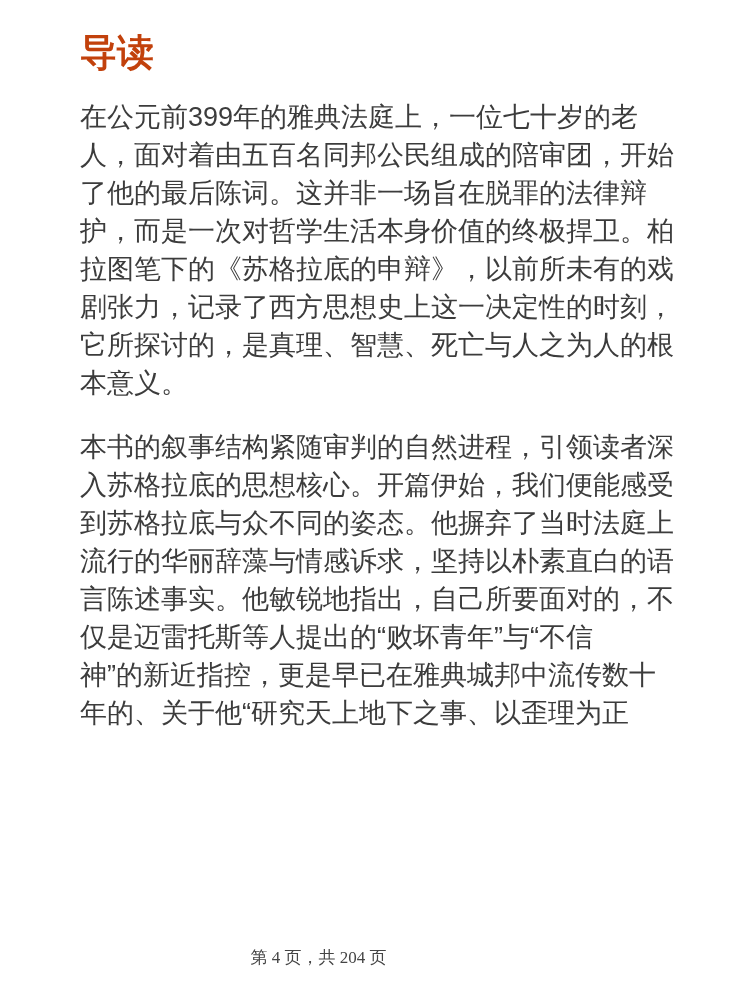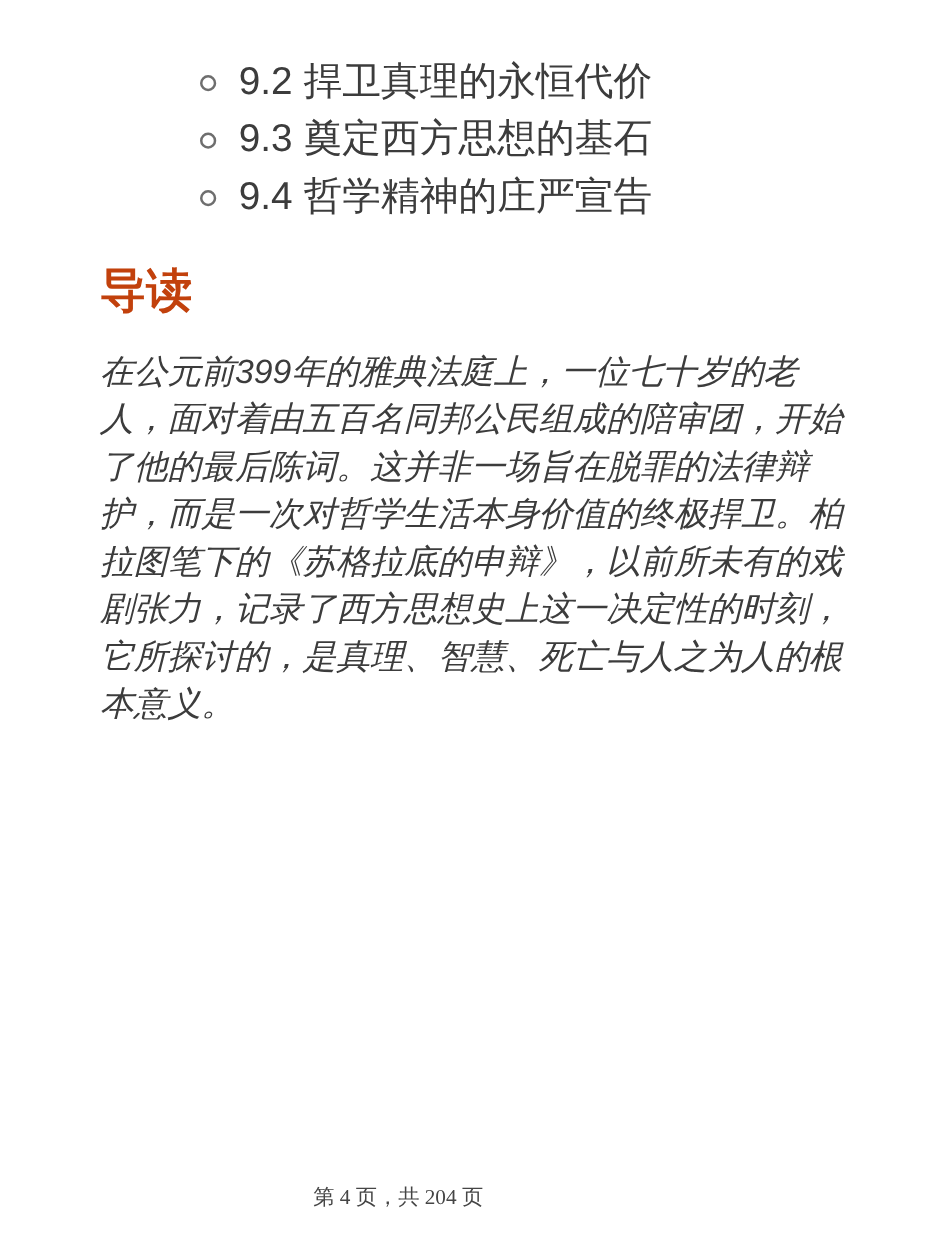--- a/index.html
+++ b/index.html
@@ -49,60 +49,53 @@
     font-weight: bold;
     color: #c2410c;
   }
   .para {
     margin: 0 70px 26px 80px;
     font-size: 27px;
     line-height: 38px;
     color: #3c3c3c;
     white-space: pre-line;
     text-align: left;
-    font-style: italic;
   }
   .footer {
     position: absolute;
     top: 946px;
     left: 0;
     width: 637px;
     text-align: center;
     font-size: 17px;
     font-family: "Liberation Serif", "DejaVu Serif", serif;
     color: #454545;
   }
 </style>
 </head>
 <body>
 
 <div class="page">
 
-  <ul class="toc">
-    <li class="toc-item">
-      <span class="bullet"></span>
-      <span>9.2 捍卫真理的永恒代价</span>
-    </li>
-    <li class="toc-item">
-      <span class="bullet"></span>
-      <span>9.3 奠定西方思想的基石</span>
-    </li>
-    <li class="toc-item">
-      <span class="bullet"></span>
-      <span>9.4 哲学精神的庄严宣告</span>
-    </li>
-  </ul>
 
   <h2 class="section-heading">导读</h2>
 
   <p class="para">在公元前399年的雅典法庭上，一位七十岁的老
 人，面对着由五百名同邦公民组成的陪审团，开始
 了他的最后陈词。这并非一场旨在脱罪的法律辩
 护，而是一次对哲学生活本身价值的终极捍卫。柏
 拉图笔下的《苏格拉底的申辩》，以前所未有的戏
 剧张力，记录了西方思想史上这一决定性的时刻，
 它所探讨的，是真理、智慧、死亡与人之为人的根
 本意义。</p>
 
+  <p class="para">本书的叙事结构紧随审判的自然进程，引领读者深
+入苏格拉底的思想核心。开篇伊始，我们便能感受
+到苏格拉底与众不同的姿态。他摒弃了当时法庭上
+流行的华丽辞藻与情感诉求，坚持以朴素直白的语
+言陈述事实。他敏锐地指出，自己所要面对的，不
+仅是迈雷托斯等人提出的“败坏青年”与“不信
+神”的新近指控，更是早已在雅典城邦中流传数十
+年的、关于他“研究天上地下之事、以歪理为正</p>
 
   <div class="footer">第 4 页，共 204 页</div>
 
 </div>
 
 </body></html>

